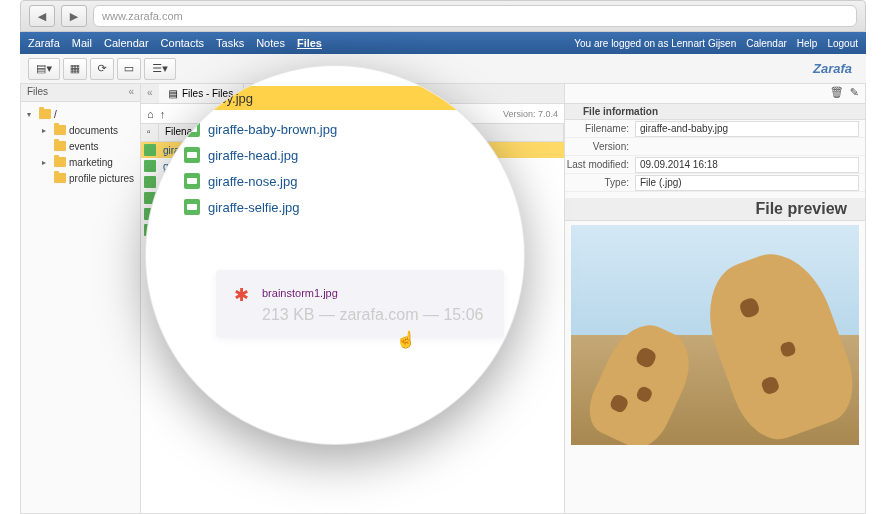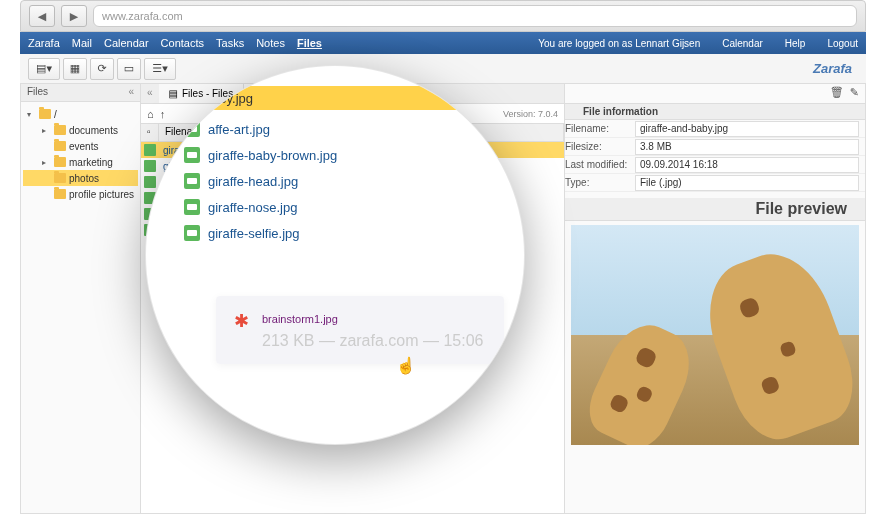--- a/index.html
+++ b/index.html
@@ -8,21 +8,21 @@
 
 .browser-chrome { height: 32px; background: linear-gradient(#f0f0f0, #e0e0e0); border: 1px solid #ccc; display: flex; align-items: center; padding: 0 8px; gap: 6px; margin: 0 20px; border-radius: 4px 4px 0 0; }
 .nav-btn { width: 26px; height: 22px; background: linear-gradient(#fafafa,#e8e8e8); border: 1px solid #bbb; border-radius: 3px; display: flex; align-items: center; justify-content: center; font-size: 11px; color: #666; cursor: pointer; }
 .url-bar { flex: 1; height: 22px; border: 1px solid #ccc; border-radius: 6px; padding: 0 8px; font-size: 11px; color: #999; background: #fff; }
 
 
 .menu-bar { height: 22px; background: linear-gradient(#3b6fb0, #2a5a95); color: #fff; display: flex; align-items: center; font-size: 11px; margin: 0 20px; padding: 0 8px; justify-content: space-between; }
 .menu-left { display: flex; gap: 12px; }
 .menu-item { cursor: pointer; }
 .menu-item.active { text-decoration: underline; font-weight: bold; }
-.menu-right { display: flex; gap: 22px; align-items: center; font-size: 10px; }
+.menu-right { display: flex; gap: 10px; align-items: center; font-size: 10px; }
 .menu-right span { cursor: pointer; }
 
 
 .toolbar { height: 30px; background: #f5f5f5; border-bottom: 1px solid #ddd; display: flex; align-items: center; padding: 0 8px; gap: 4px; margin: 0 20px; justify-content: space-between; }
 .tool-left { display: flex; gap: 3px; }
 .tool-btn { width: 24px; height: 22px; border: 1px solid #ccc; background: linear-gradient(#fff,#eee); border-radius: 2px; display: flex; align-items: center; justify-content: center; font-size: 11px; cursor: pointer; color: #444; }
 .tool-btn.wide { width: 32px; }
 .brand { font-size: 13px; font-style: italic; font-weight: bold; color: #4a7ab4; margin-right: 6px; }
 
 
@@ -59,21 +59,21 @@
 .ftype { width: 12px; height: 12px; background: #5cb85c; border-radius: 1px; display: inline-block; }
 .file-name { flex: 1; padding-left: 4px; }
 
 
 .right-panel { width: 300px; background: #fafafa; }
 .right-tools { height: 20px; border-bottom: 1px solid #ddd; display: flex; justify-content: flex-end; padding: 2px 6px; gap: 6px; font-size: 11px; color: #555; }
 .right-tools span { cursor: pointer; }
 .info-section { font-size: 10px; }
 .info-header { background: #eee; padding: 2px 18px; font-weight: bold; border-bottom: 1px solid #ddd; color: #444; }
 .info-row { display: flex; height: 18px; align-items: center; border-bottom: 1px solid #eee; }
-.info-label { width: 70px; text-align: left; padding-right: 6px; color: #555; }
+.info-label { width: 70px; text-align: right; padding-right: 6px; color: #555; }
 .info-value { flex: 1; background: #fff; border: 1px solid #ddd; height: 16px; padding: 1px 4px; margin-right: 6px; color: #333; }
 .preview-section { margin-top: 6px; text-align: right; }
 .preview-img { width: 288px; height: 220px; margin: 4px 6px; background: linear-gradient(180deg, #d4e8f5 0%, #b8d8eb 50%, #c4a876 50%, #a88850 100%); position: relative; overflow: hidden; }
 
 
 .gir { position: absolute; background: #d4a860; border-radius: 40% 40% 30% 30%; }
 .gir.big { width: 120px; height: 180px; right: 20px; top: 30px; transform: rotate(-20deg); }
 .gir.small { width: 80px; height: 120px; left: 30px; top: 100px; transform: rotate(25deg); }
 .gir::before, .gir::after { content: ''; position: absolute; background: #8b5a2b; border-radius: 40%; }
 .gir::before { width: 18px; height: 18px; top: 20%; left: 30%; }
@@ -159,26 +159,20 @@
           <span class="expand"></span>
           <span class="folder-icon"></span>
           <span>events</span>
         </div>
       <div class="tree-node">
           <span class="tree-indent"></span>
           <span class="expand">▸</span>
           <span class="folder-icon"></span>
           <span>marketing</span>
         </div>
-      <div class="tree-node selected">
-          <span class="tree-indent"></span>
-          <span class="expand"></span>
-          <span class="folder-icon"></span>
-          <span>photos</span>
-        </div>
       <div class="tree-node">
           <span class="tree-indent"></span>
           <span class="expand"></span>
           <span class="folder-icon"></span>
           <span>profile pictures</span>
         </div>
     </div>
   </div>
 
   <div class="center">
@@ -246,22 +240,21 @@
       <span>🗑</span>
       <span>✎</span>
     </div>
     <div class="info-section">
       <div class="info-header">File information</div>
       <div class="info-row">
         <div class="info-label">Filename:</div>
         <div class="info-value">giraffe-and-baby.jpg</div>
       </div>
       <div class="info-row">
-        <div class="info-label">Filesize:</div>
-        <div class="info-value">3.8 MB</div>
+        <div class="info-label">Version:</div>
       </div>
       <div class="info-row">
         <div class="info-label">Last modified:</div>
         <div class="info-value">09.09.2014 16:18</div>
       </div>
       <div class="info-row">
         <div class="info-label">Type:</div>
         <div class="info-value">File (.jpg)</div>
       </div>
     </div>
@@ -281,24 +274,20 @@
 </div>
 
 <div class="magnifier">
   <div class="mag-content">
     <div class="mag-selected">
       <span>nd-baby.jpg</span>
     </div>
     <div class="mag-list">
       <div class="mag-row">
           <span class="mag-icon"></span>
-          <span>affe-art.jpg</span>
-        </div>
-      <div class="mag-row">
-          <span class="mag-icon"></span>
           <span>giraffe-baby-brown.jpg</span>
         </div>
       <div class="mag-row">
           <span class="mag-icon"></span>
           <span>giraffe-head.jpg</span>
         </div>
       <div class="mag-row">
           <span class="mag-icon"></span>
           <span>giraffe-nose.jpg</span>
         </div>

